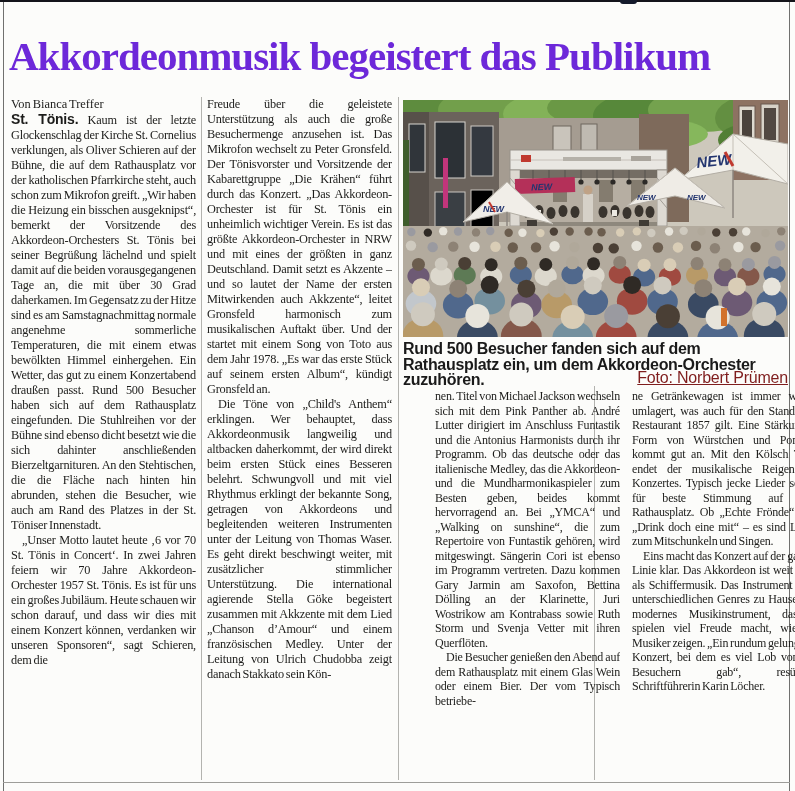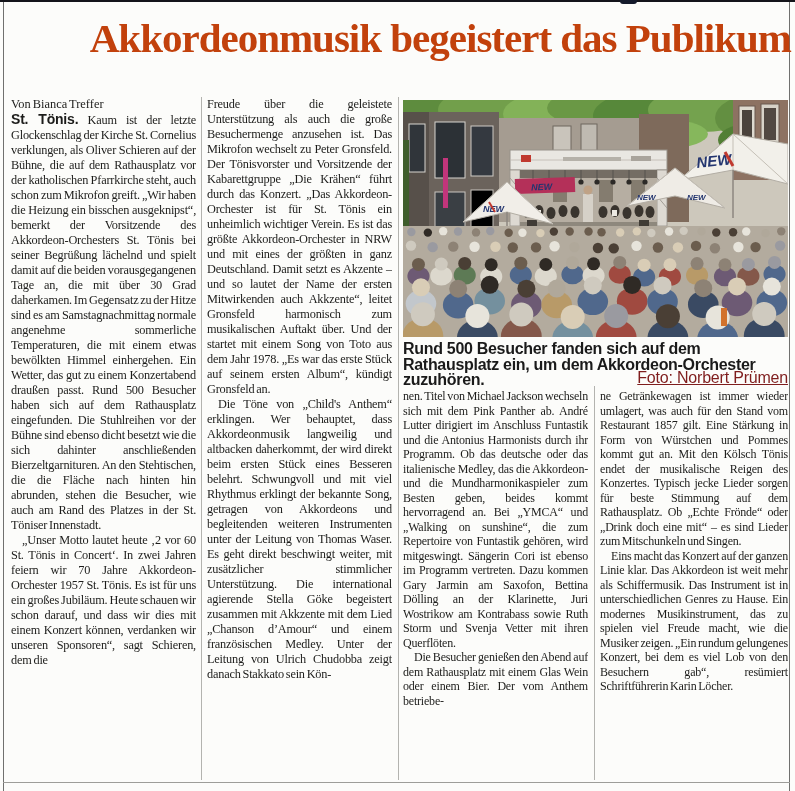--- a/index.html
+++ b/index.html
@@ -11,30 +11,30 @@
   .rule-right{left:789px;top:2px;width:1px;height:789px;background:#70706e;}
   .rule-bottom{left:3px;top:782px;width:787px;height:1px;background:#9d9d99;}
   .colrule{position:absolute;width:1px;background:#b3b3af;}
   .vr1{left:201px;top:97px;height:683px;}
   .vr2{left:398px;top:97px;height:683px;}
   .vr3{left:594px;top:386px;height:394px;}
   .top-blob{position:absolute;left:620px;top:0;width:17px;height:4px;background:#141a2b;border-radius:0 0 3px 3px;}
   .kicker{position:absolute;left:11px;top:5px;width:778px;
           font-family:"Liberation Sans",sans-serif;font-weight:bold;font-size:15.5px;
           letter-spacing:-0.2px;color:#161616;white-space:nowrap;}
-  .headline{position:absolute;left:9px;top:16px;width:782px;
-            font-weight:bold;font-size:41px;line-height:1.08;letter-spacing:-1px;color:#c2410c;text-align:right;}
+  .headline{position:absolute;left:9px;top:34px;width:782px;
+            font-weight:bold;font-size:41px;line-height:1.08;letter-spacing:-1px;color:#6d28d9;}
   .col{position:absolute;top:97px;width:185px;height:683px;overflow:hidden;
        font-size:12.3px;line-height:15px;text-align:justify;
        letter-spacing:-0.2px;word-spacing:-1px;}
   .col p{margin:0;}
   .col p.indent{text-indent:11px;}
   .col1{left:11px;}
   .col2{left:207px;}
-  .col3,.col4{top:389px;height:393px;font-size:12px;line-height:14.5px;}
+  .col3,.col4{top:389px;height:393px;font-size:12px;line-height:14.5px;margin-left:32px;}
   .col3{left:403px;}
   .col4{left:600px;width:188px;}
   .byline{font-size:12.4px;text-align:left;margin:0 0 17px 0;letter-spacing:0;font-family:Liberation Serif, serif;}
   .dateline{font-family:"Liberation Sans",sans-serif;font-size:14px;}
   .photo{position:absolute;left:403px;top:100px;width:385px;height:237px;overflow:hidden;background:#cdc8bc;}
   .caption{position:absolute;left:403px;top:341px;width:385px;
            font-family:"Liberation Sans",sans-serif;font-weight:bold;
            font-size:16px;line-height:15.5px;letter-spacing:-0.3px;color:#1a1a1a;}
   .credit{position:absolute;right:0;bottom:2px;font-weight:normal;color:#7f1d1d;letter-spacing:-0.2px;text-decoration:underline;}
   svg text.newlogo{font-family:"Liberation Sans",sans-serif;font-style:italic;font-weight:bold;fill:#23356f;}
@@ -52,21 +52,21 @@
   <div class="colrule vr2"></div>
   <div class="colrule vr3"></div>
   <div class="top-blob"></div>
 
   <h1 class="headline" style="margin:0;">Akkordeonmusik begeistert das Publikum</h1>
 
   <div class="col col1">
     <p class="byline">Von Bianca Treffer</p>
     <p><b class="dateline">St. Tönis.</b>
       <span>Kaum ist der letzte Glockenschlag der Kirche St. Cornelius verklungen, als Oliver Schieren auf der Bühne, die auf dem Rathausplatz vor der katholischen Pfarrkirche steht, auch schon zum Mikrofon greift. „Wir haben die Heizung ein bisschen ausgeknipst“, bemerkt der Vorsitzende des Akkordeon-Orchesters St. Tönis bei seiner Begrüßung lächelnd und spielt damit auf die beiden vorausgegangenen Tage an, die mit über 30 Grad daherkamen. Im Gegensatz zu der Hitze sind es am Samstagnachmittag normale angenehme sommerliche Temperaturen, die mit einem etwas bewölkten Himmel einhergehen. Ein Wetter, das gut zu einem Konzertabend draußen passt. Rund 500 Besucher haben sich auf dem Rathausplatz eingefunden. Die Stuhlreihen vor der Bühne sind ebenso dicht besetzt wie die sich dahinter anschließenden Bierzeltgarnituren. An den Stehtischen, die die Fläche nach hinten hin abrunden, stehen die Besucher, wie auch am Rand des Platzes in der St. Töniser Innenstadt.</span></p>
-    <p class="indent">„Unser Motto lautet heute ‚2 vor 60 St. Tönis in Concert‘. In zwei Jahren feiern wir 70 Jahre Akkordeon-Orchester 1957 St. Tönis. Es ist für uns ein großes Jubiläum. Heute schauen wir schon darauf, und dass wir dies mit einem Konzert können, verdanken wir unseren Sponsoren“, sagt Schieren, dem die</p>
+    <p class="indent">„Unser Motto lautet heute ‚6 vor 70 St. Tönis in Concert‘. In zwei Jahren feiern wir 70 Jahre Akkordeon-Orchester 1957 St. Tönis. Es ist für uns ein großes Jubiläum. Heute schauen wir schon darauf, und dass wir dies mit einem Konzert können, verdanken wir unseren Sponsoren“, sagt Schieren, dem die</p>
   </div>
 
   <div class="col col2">
     <p>Freude über die geleistete Unterstützung als auch die große Besuchermenge anzusehen ist. Das Mikrofon wechselt zu Peter Gronsfeld. Der Tönisvorster und Vorsitzende der Kabarettgruppe „Die Krähen“ führt durch das Konzert. „Das Akkordeon-Orchester ist für St. Tönis ein unheimlich wichtiger Verein. Es ist das größte Akkordeon-Orchester in NRW und mit eines der größten in ganz Deutschland. Damit setzt es Akzente – und so lautet der Name der ersten Mitwirkenden auch Akkzente“, leitet Gronsfeld harmonisch zum musikalischen Auftakt über. Und der startet mit einem Song von Toto aus dem Jahr 1978. „Es war das erste Stück auf seinem ersten Album“, kündigt Gronsfeld an.</p>
     <p class="indent">Die Töne von „Child's Anthem“ erklingen. Wer behauptet, dass Akkordeonmusik langweilig und altbacken daherkommt, der wird direkt beim ersten Stück eines Besseren belehrt. Schwungvoll und mit viel Rhythmus erklingt der bekannte Song, getragen von Akkordeons und begleitenden weiteren Instrumenten unter der Leitung von Thomas Waser. Es geht direkt beschwingt weiter, mit zusätzlicher stimmlicher Unterstützung. Die international agierende Stella Göke begeistert zusammen mit Akkzente mit dem Lied „Chanson d’Amour“ und einem französischen Medley. Unter der Leitung von Ulrich Chudobba zeigt danach Stakkato sein Kön-</p>
   </div>
 
   <div class="photo">
     <svg width="385" height="237" viewBox="0 0 385 237" aria-hidden="true">
       <rect x="0" y="0" width="385" height="237" fill="#cdc8bc"></rect>
@@ -315,21 +315,21 @@
     </svg>
   </div>
 
   <div class="caption">
     <span>Rund 500 Besucher fanden sich auf dem Rathausplatz ein, um dem Akkordeon-Orchester zuzuhören.</span>
     <span class="credit">Foto: Norbert Prümen</span>
   </div>
 
   <div class="col col3">
     <p>nen. Titel von Michael Jackson wechseln sich mit dem Pink Panther ab. André Lutter dirigiert im Anschluss Funtastik und die Antonius Harmonists durch ihr Programm. Ob das deutsche oder das italienische Medley, das die Akkordeon- und die Mundharmonikaspieler zum Besten geben, beides kommt hervorragend an. Bei „YMCA“ und „Walking on sunshine“, die zum Repertoire von Funtastik gehören, wird mitgeswingt. Sängerin Cori ist ebenso im Programm vertreten. Dazu kommen Gary Jarmin am Saxofon, Bettina Dölling an der Klarinette, Juri Wostrikow am Kontrabass sowie Ruth Storm und Svenja Vetter mit ihren Querflöten.</p>
-    <p class="indent">Die Besucher genießen den Abend auf dem Rathausplatz mit einem Glas Wein oder einem Bier. Der vom Anthem betriebe-</p>
+    <p class="indent">Die Besucher genießen den Abend auf dem Rathausplatz mit einem Glas Wein oder einem Bier. Der vom Typisch betriebe-</p>
   </div>
 
   <div class="col col4">
     <p>ne Getränkewagen ist immer wieder umlagert, was auch für den Stand vom Restaurant 1857 gilt. Eine Stärkung in Form von Würstchen und Pommes kommt gut an. Mit den Kölsch Tönis endet der musikalische Reigen des Konzertes. Typisch jecke Lieder sorgen für beste Stimmung auf dem Rathausplatz. Ob „Echte Frönde“ oder „Drink doch eine mit“ – es sind Lieder zum Mitschunkeln und Singen.</p>
     <p class="indent">Eins macht das Konzert auf der ganzen Linie klar. Das Akkordeon ist weit mehr als Schiffermusik. Das Instrument ist in unterschiedlichen Genres zu Hause. Ein modernes Musikinstrument, das zu spielen viel Freude macht, wie die Musiker zeigen. „Ein rundum gelungenes Konzert, bei dem es viel Lob von den Besuchern gab“, resümiert Schriftführerin Karin Löcher.</p>
   </div>
 
 </div>
 
 </body></html>

